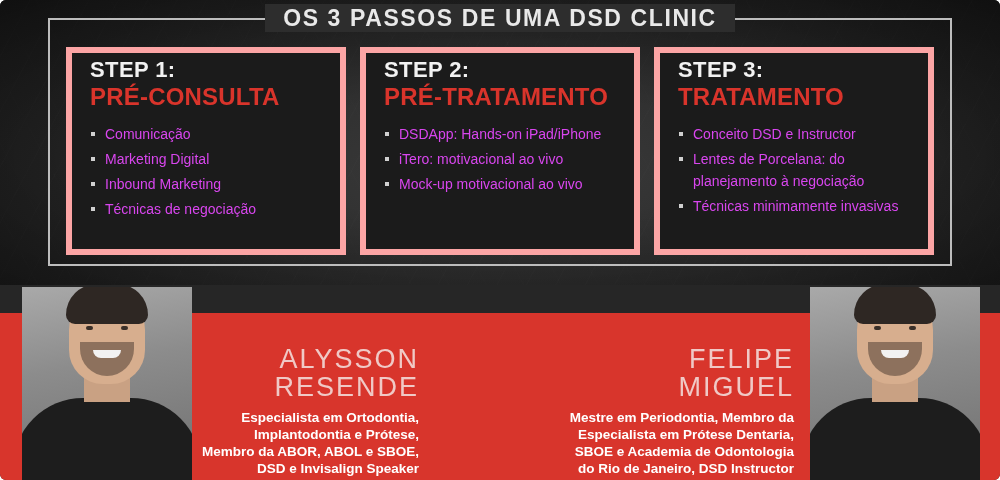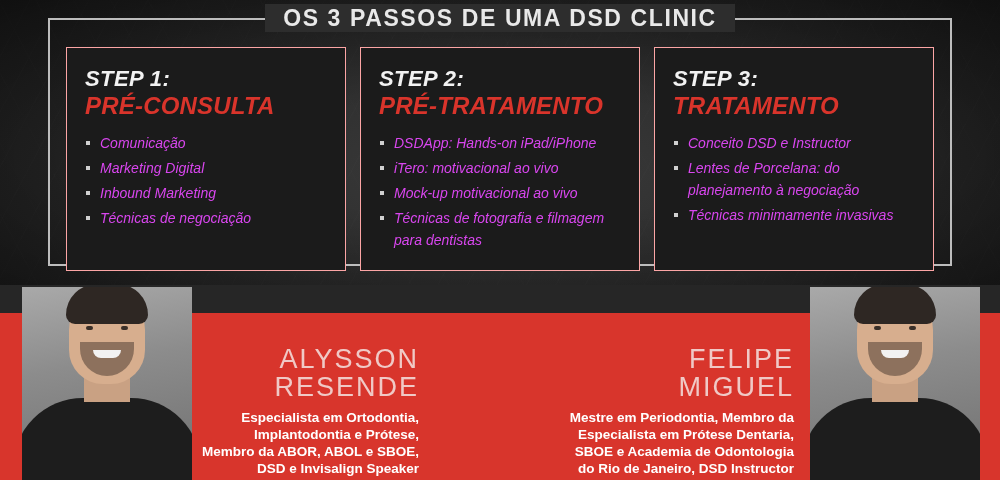--- a/index.html
+++ b/index.html
@@ -9,20 +9,21 @@
   }
   body {
     font-family: "Liberation Sans", sans-serif;
   }
   #poster {
     position: relative;
     width: 1000px;
     height: 480px;
     overflow: hidden;
     background: #2b2b2b;
+    border-radius: 6px;
   }
   
   .top-area {
     position: absolute;
     left: 0; top: 0;
     width: 1000px;
     height: 285px;
     background:
       radial-gradient(ellipse at 50% 60%, #3a3a3a 0%, #2e2e2e 45%, #242424 75%, #1d1d1d 100%);
     overflow: hidden;
@@ -78,25 +79,24 @@
     left: 66px;
     top: 47px;
     width: 868px;
     display: flex;
     gap: 14px;
     z-index: 3;
   }
   .step-card {
     width: 280px;
     background: #1b1b1b;
-    border: 1px solid #fca5a5;
+    border: 6px solid #fca5a5;
     box-sizing: border-box;
-    padding: 18px 16px 16px 18px;
+    padding: 4px 16px 16px 18px;
     min-height: 208px;
-    font-style: italic;
   }
   .step-label {
     color: #f2f2f2;
     font-size: 22px;
     font-weight: bold;
     letter-spacing: 0.4px;
     line-height: 26px;
   }
   .step-title {
     color: #d9342b;
@@ -297,21 +297,20 @@
       </ul>
     </div>
 
     <div class="step-card">
       <div class="step-label">STEP 2:</div>
       <div class="step-title">PRÉ-TRATAMENTO</div>
       <ul class="bullets">
         <li>DSDApp: Hands-on iPad/iPhone</li>
         <li>iTero: motivacional ao vivo</li>
         <li>Mock-up motivacional ao vivo</li>
-        <li>Técnicas de fotografia e filmagem para dentistas</li>
       </ul>
     </div>
 
     <div class="step-card">
       <div class="step-label">STEP 3:</div>
       <div class="step-title">TRATAMENTO</div>
       <ul class="bullets">
         <li>Conceito DSD e Instructor</li>
         <li>Lentes de Porcelana: do planejamento à negociação</li>
         <li>Técnicas minimamente invasivas</li>

